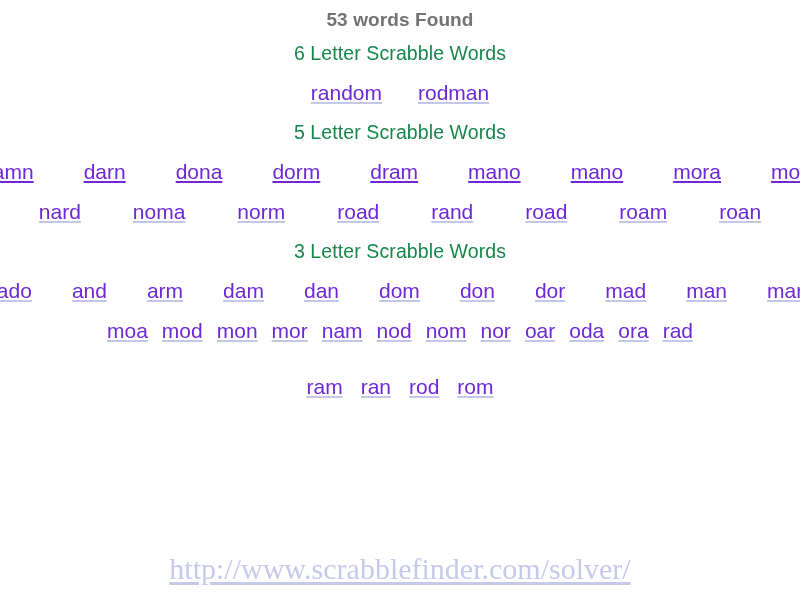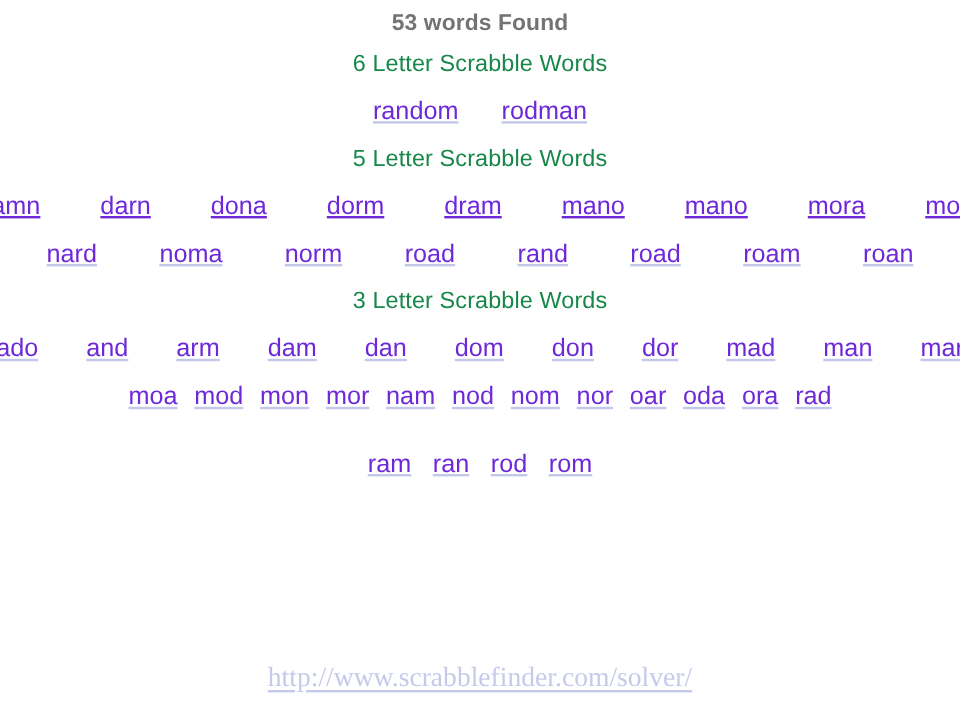--- a/index.html
+++ b/index.html
@@ -85,21 +85,21 @@
   .footer {
     position: absolute;
     left: 0;
     right: 0;
     top: 552px;
     text-align: center;
   }
   .footer-link {
     color: #c6caea;
     font-family: "Liberation Serif", serif;
-    font-size: 23px;
+    font-size: 30px;
     text-decoration: underline;
     text-decoration-color: #c6caea;
     text-underline-offset: 3px;
     cursor: pointer;
   }
 </style>
 </head>
 <body>
 
 <div class="page">

